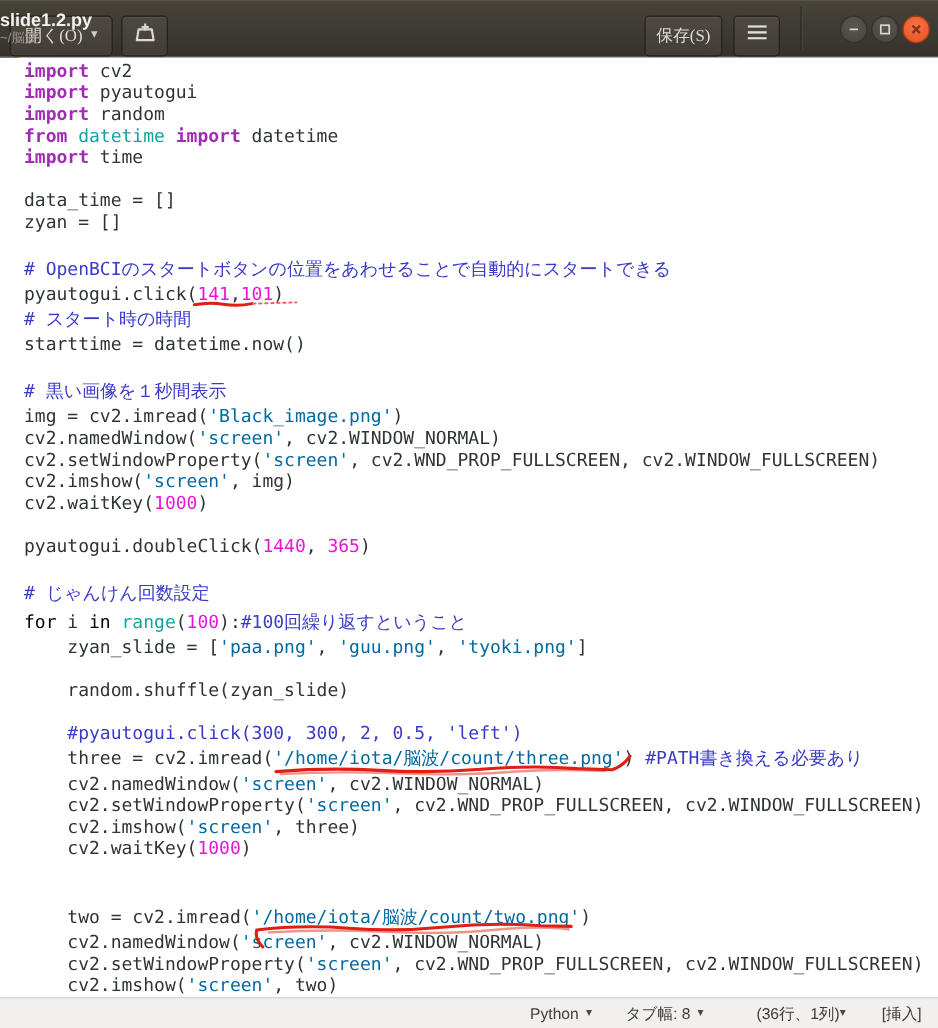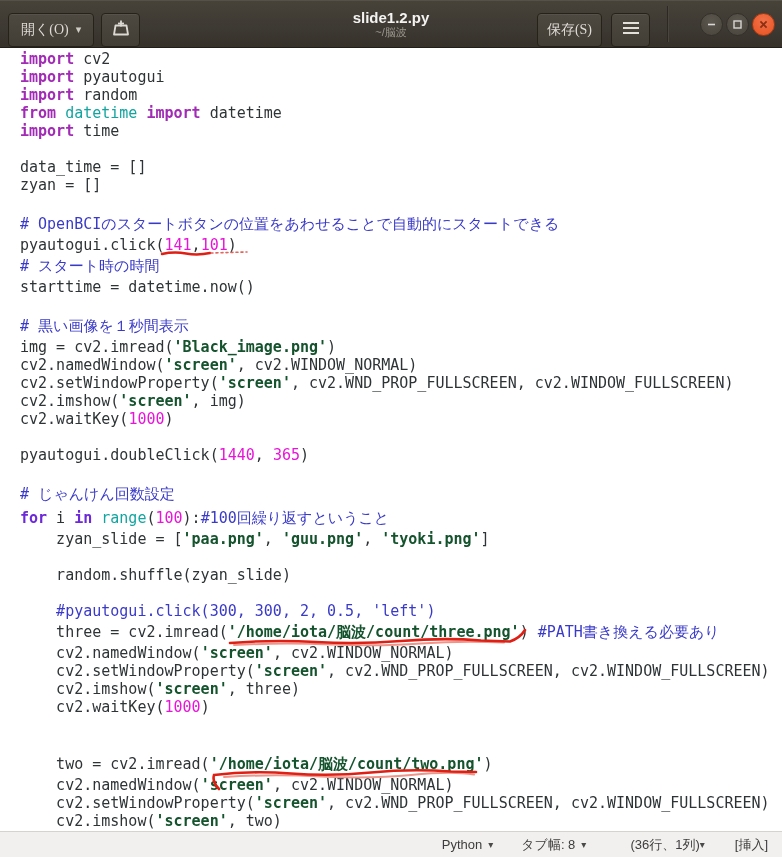--- a/index.html
+++ b/index.html
@@ -26,21 +26,21 @@
     cursor:default;
     font-family:Liberation Serif, serif;
   }
   .open-btn{margin-left:8px;padding:0 12px;gap:7px;}
   .newdoc-btn{margin-left:7px;width:39px;}
   .save-btn{position:absolute;right:180px;padding:0 9px;}
   .menu-btn{position:absolute;right:132px;width:39px;}
   .caret-down{font-size:11px;color:#cfccc6;line-height:1;}
   .titlebox{
     position:absolute;left:0;right:0;top:0;height:48px;
-    display:flex;flex-direction:column;align-items:center;justify-content:center;
+    display:flex;flex-direction:column;align-items:flex-start;justify-content:center;
     pointer-events:none;
   }
   .wtitle{color:#f4f3f1;font-weight:bold;font-size:15px;line-height:17px;}
   .wsubtitle{color:#9b968d;font-size:11px;line-height:13px;}
   .ctrl-sep{position:absolute;right:114px;top:6px;width:1px;height:36px;
     background:#2c2923;box-shadow:1px 0 0 #4a453e;}
   .winctrls{position:absolute;right:0;top:0;height:48px;display:flex;align-items:center;gap:3px;padding-right:7px;}
   .wbtn{width:23px;height:23px;border-radius:50%;box-sizing:border-box;
     display:flex;align-items:center;justify-content:center;
     background:radial-gradient(circle at 50% 35%,#5b564e,#48443c);
@@ -53,23 +53,23 @@
   }
   .code{
     padding:2px 0 0 4px;
     font-family:"DejaVu Sans Mono","Liberation Mono",monospace;
     font-size:15px;color:#2e3436;white-space:pre;
   }
   .cl{white-space:pre;}
   .cln{height:18px;line-height:18px;}
   .clj{height:24px;line-height:24px;}
   .tk{color:#a22bb5;font-weight:bold;}   
-  .tf{color:#6d28d9;font-weight:bold;}   
+  .tf{color:#000000;font-weight:normal;}   
   .tb{color:#12a5a0;}                    
-  .ts{color:#14532d;font-weight:bold;}                    
+  .ts{color:#0369a1;}                    
   .td{color:#e815d8;}                    
   .tc{color:#3a3ac8;}                    
   .tp{color:#2e3436;}
   .ann-overlay{position:absolute;top:0;left:0;width:782px;height:783px;pointer-events:none;}
   
   .statusbar{
     position:absolute;left:0;bottom:0;width:782px;height:26px;box-sizing:border-box;
     background:#f2f0ee;border-top:1px solid #d6d2cd;
     display:flex;align-items:center;justify-content:flex-end;
     font-size:13px;color:#3d3d3d;

